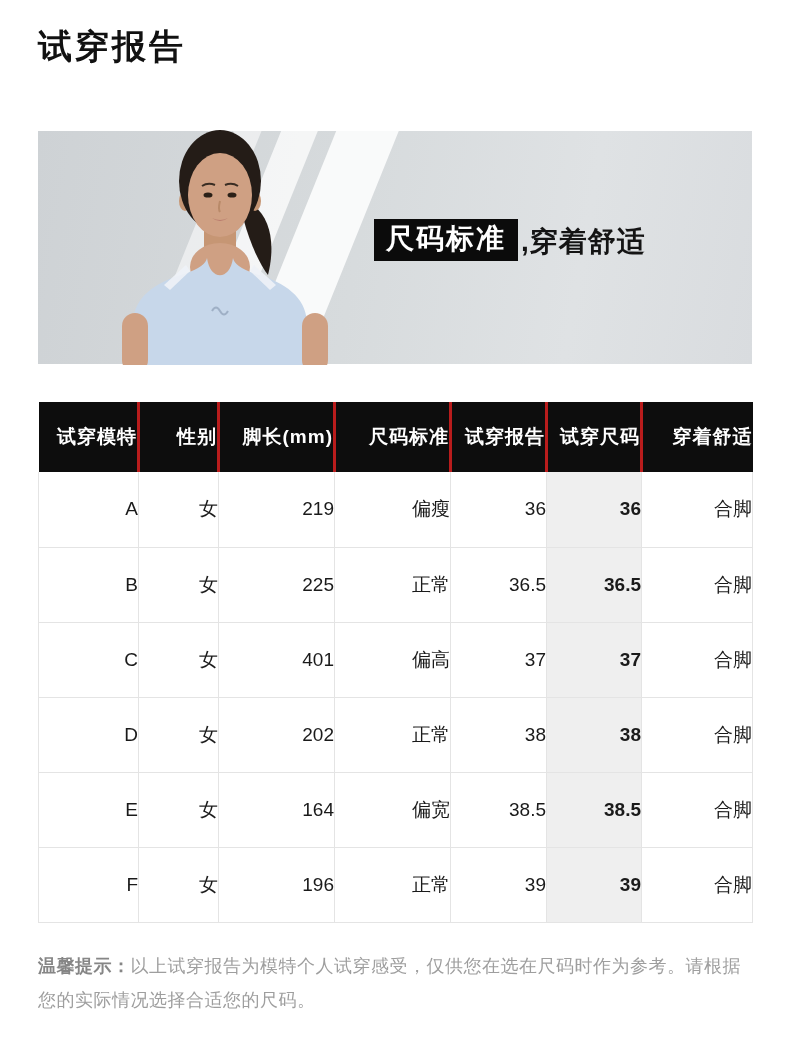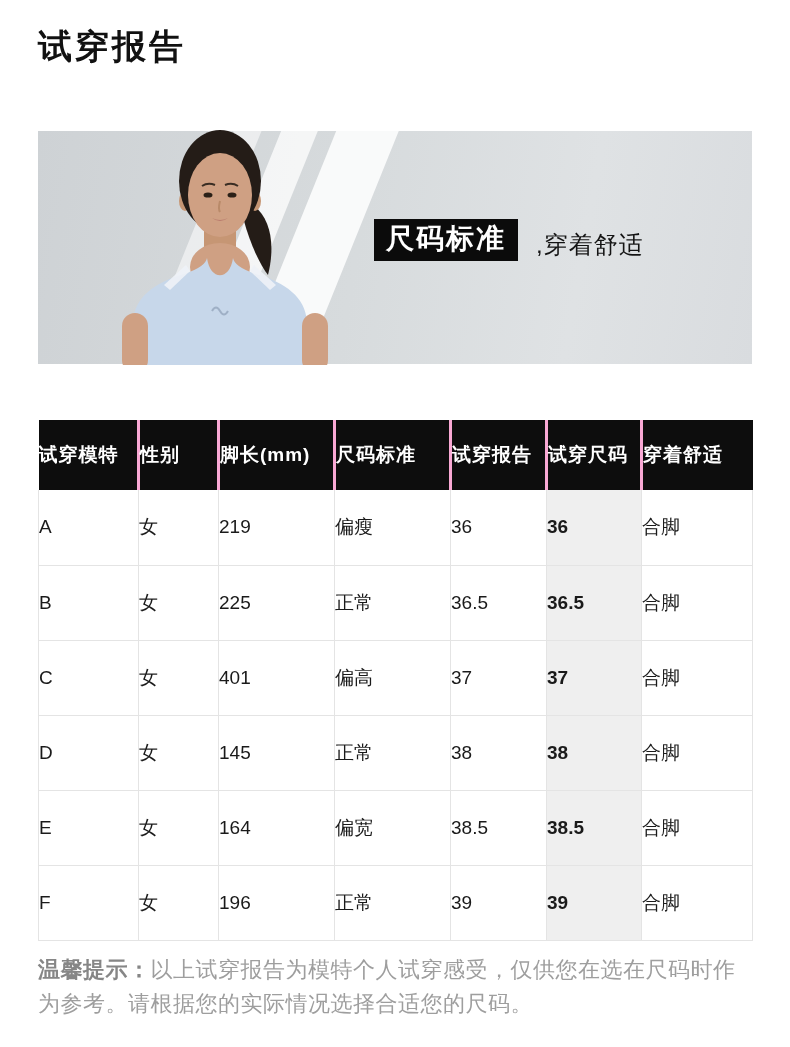--- a/index.html
+++ b/index.html
@@ -64,59 +64,59 @@
     background: #0b0b0b;
     color: #ffffff;
     font-size: 28px;
     font-weight: 700;
     letter-spacing: 2px;
     padding: 4px 12px 6px 12px;
     line-height: 32px;
   }
   .tagline {
     color: #141414;
-    font-size: 24px;
-    font-weight: 400;
+    font-size: 28px;
+    font-weight: 700;
     letter-spacing: 1px;
-    margin-left: 18px;
+    margin-left: 3px;
   }
 
   
   .report-table {
     width: 714px;
-    margin-top: 56px;
+    margin-top: 38px;
     border-collapse: collapse;
     table-layout: fixed;
-    text-align: left;
+    text-align: right;
   }
   .report-table th {
     background: #0d0d0d;
     color: #ffffff;
     font-size: 19px;
     font-weight: 700;
     height: 70px;
-    border-left: 3px solid #f9a8d4;
+    border-left: 3px solid #b91c1c;
     letter-spacing: 1px;
   }
   .report-table th:first-child { border-left: none; }
   .report-table td {
     height: 75px;
     font-size: 19px;
     color: #1a1a1a;
     border: 1px solid #e4e4e4;
     background: #ffffff;
   }
   .report-table tbody tr:first-child td { border-top: none; }
   .report-table td.hl { background: #efefef; font-weight: 700; }
 
   
   .note {
     width: 714px;
-    margin-top: 12px;
-    font-size: 22px;
+    margin-top: 26px;
+    font-size: 18px;
     line-height: 34px;
     color: #9e9e9e;
     letter-spacing: 0.5px;
   }
   .note .note-label { color: #868686; font-weight: 700; }
 </style>
 </head>
 <body>
 
 <div class="page">
@@ -213,21 +213,21 @@
         <td>女</td>
         <td>401</td>
         <td>偏高</td>
         <td>37</td>
         <td class="hl">37</td>
         <td>合脚</td>
       </tr>
       <tr>
         <td>D</td>
         <td>女</td>
-        <td>145</td>
+        <td>202</td>
         <td>正常</td>
         <td>38</td>
         <td class="hl">38</td>
         <td>合脚</td>
       </tr>
       <tr>
         <td>E</td>
         <td>女</td>
         <td>164</td>
         <td>偏宽</td>

